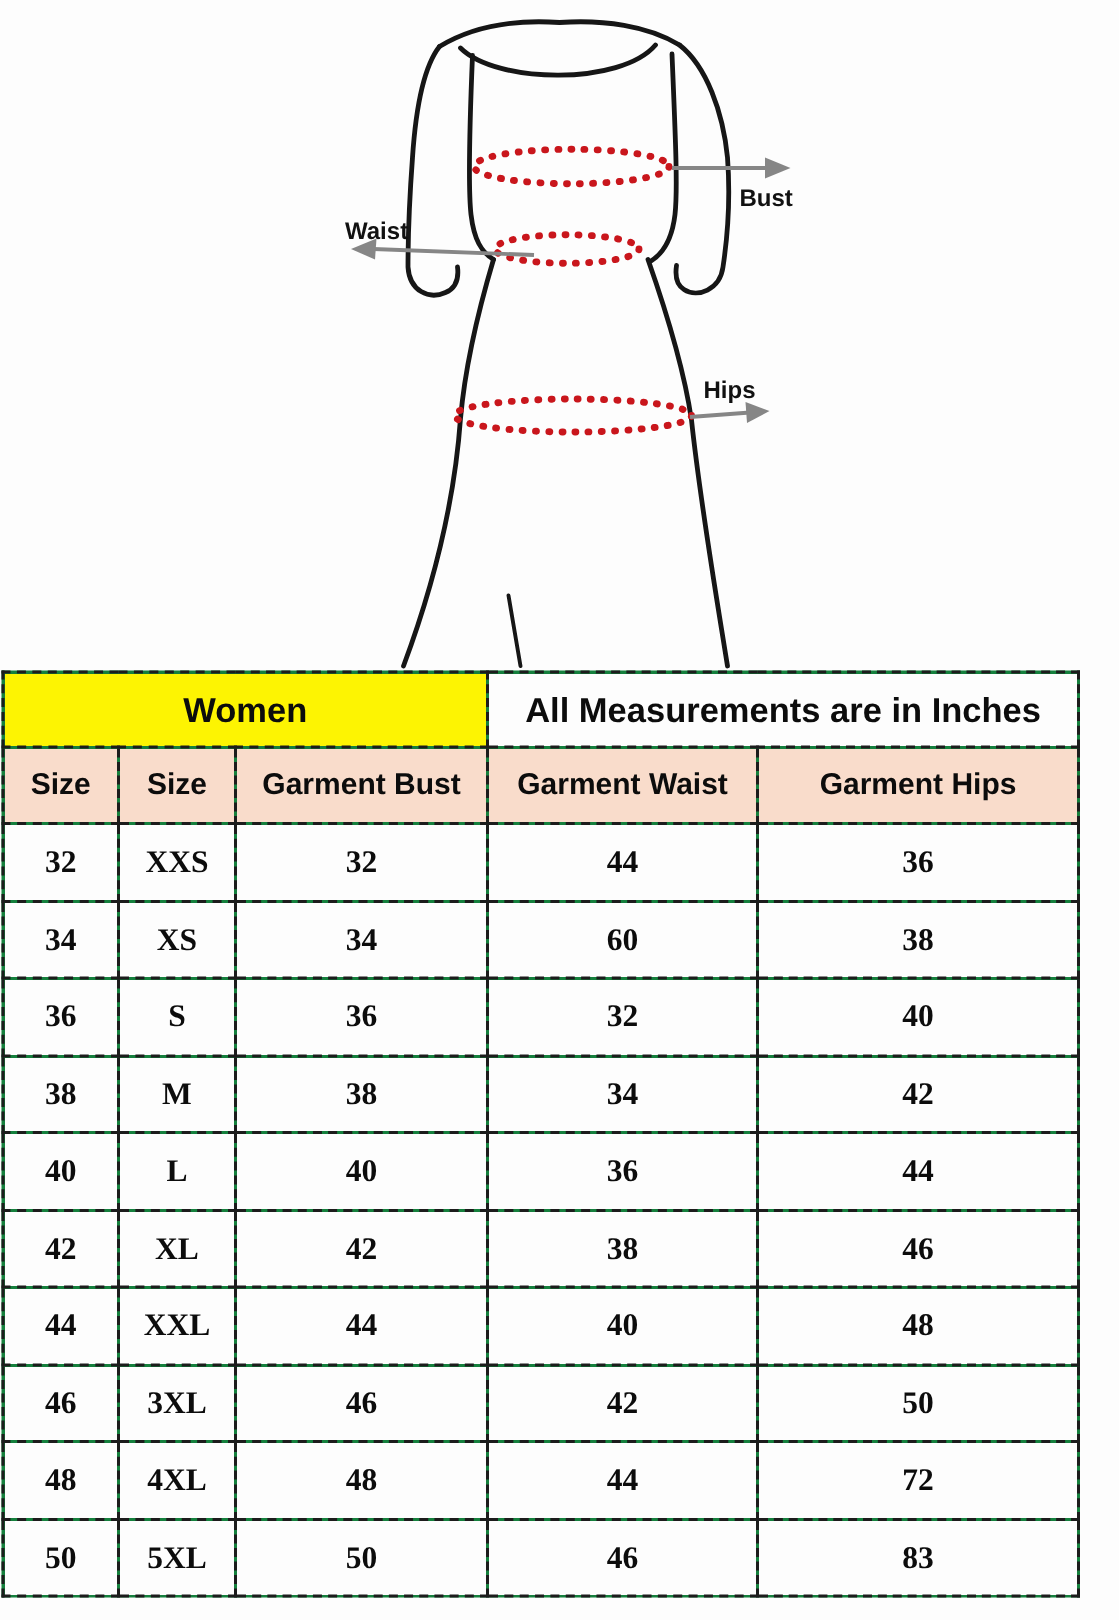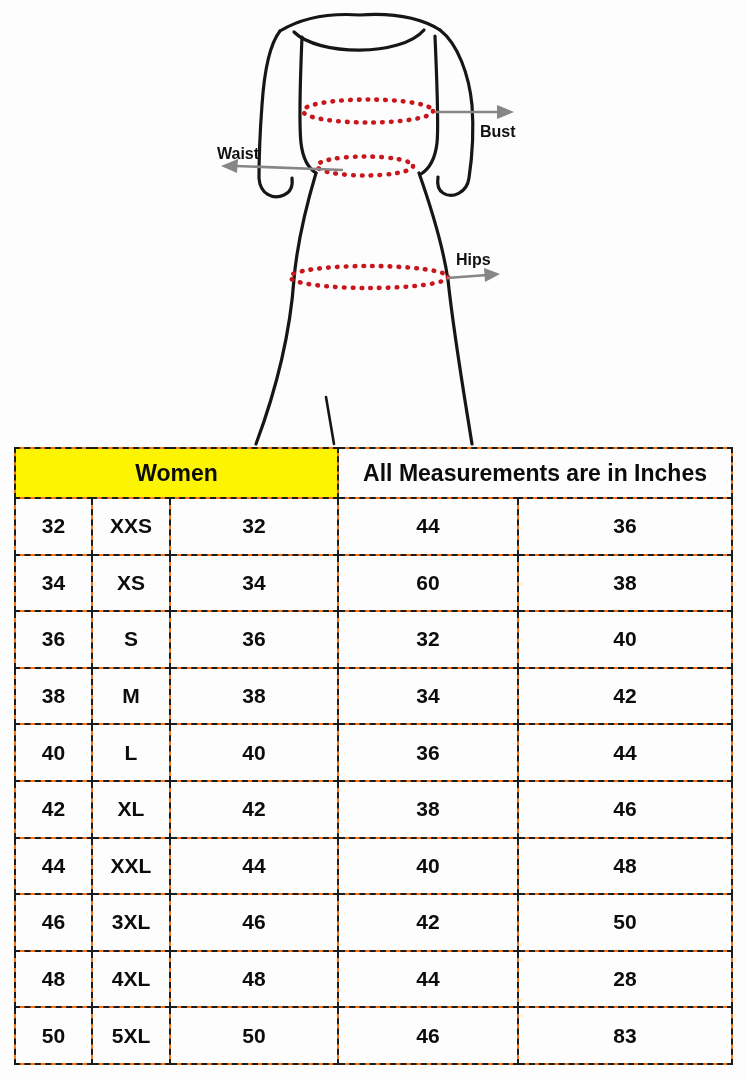--- a/index.html
+++ b/index.html
@@ -4,57 +4,57 @@
 <style>
   html, body { margin: 0; padding: 0; }
   body {
     width: 746px; height: 1080px;
     background: #fdfdfd;
     position: relative;
     font-family: "Liberation Sans", sans-serif;
     overflow: hidden;
   }
   .diagram-wrap {
-    position: absolute; top: 0; left: 3px;
+    position: absolute; top: 0; left: 16px;
     width: 726px; height: 447px;
   }
   .diagram-wrap svg { display: block; width: 746px; height: 447px; }
 
   svg text.measure-label {
     font-family: "Liberation Sans", sans-serif;
     font-weight: bold;
     font-size: 16px;
     fill: #111111;
   }
 
   table.size-chart {
     position: absolute;
-    left: 14px; top: 447px;
+    left: 1px; top: 447px;
     width: 717px; height: 618px;
     border-collapse: collapse;
     table-layout: fixed;
-    background: #f97316;
+    background: #15803d;
   }
   table.size-chart td {
     border: 2px dashed #1c1c1c;
     text-align: center;
     vertical-align: middle;
     font-weight: bold;
     color: #0c0c0c;
     padding: 0;
     overflow: hidden;
     white-space: nowrap;
   }
   tr.group-row { height: 50px; }
   tr.group-row td { font-size: 23px; }
   td.women-cell { background: #fdf402; }
   td.note-cell { background: #fdfdfd; }
   tr.head-row { height: 51px; }
   tr.head-row td { font-size: 20px; background: #f9dccb; }
-  tr.data-row td { font-size: 21px; background: #fdfdfd; }
+  tr.data-row td { font-size: 21px; background: #fdfdfd; font-family: Liberation Serif, serif; }
 </style>
 </head>
 <body>
 
 <div class="diagram-wrap">
   <svg viewBox="0 0 746 447" xmlns="http://www.w3.org/2000/svg">
 
     <g fill="none" stroke="#161616" stroke-width="3.2" stroke-linecap="round" stroke-linejoin="round">
       <path d="M277,31 C300,17 328,13 357,15 C386,13 416,17 437,30"></path>
       <path d="M291,32 C315,56 398,57 421,30"></path>
@@ -99,20 +99,27 @@
     <col style="width:77px">
     <col style="width:78px">
     <col style="width:168px">
     <col style="width:180px">
     <col style="width:214px">
   </colgroup>
   <tbody>
     <tr class="group-row">
       <td colspan="3" class="women-cell">Women</td>
       <td colspan="2" class="note-cell">All Measurements are in Inches</td>
+    </tr>
+    <tr class="head-row">
+      <td>Size</td>
+      <td>Size</td>
+      <td>Garment Bust</td>
+      <td>Garment Waist</td>
+      <td>Garment Hips</td>
     </tr>
     <tr class="data-row">
       <td>32</td>
       <td>XXS</td>
       <td>32</td>
       <td>44</td>
       <td>36</td>
     </tr>
     <tr class="data-row">
       <td>34</td>
@@ -161,21 +168,21 @@
       <td>3XL</td>
       <td>46</td>
       <td>42</td>
       <td>50</td>
     </tr>
     <tr class="data-row">
       <td>48</td>
       <td>4XL</td>
       <td>48</td>
       <td>44</td>
-      <td>28</td>
+      <td>72</td>
     </tr>
     <tr class="data-row">
       <td>50</td>
       <td>5XL</td>
       <td>50</td>
       <td>46</td>
       <td>83</td>
     </tr>
   </tbody>
 </table>

